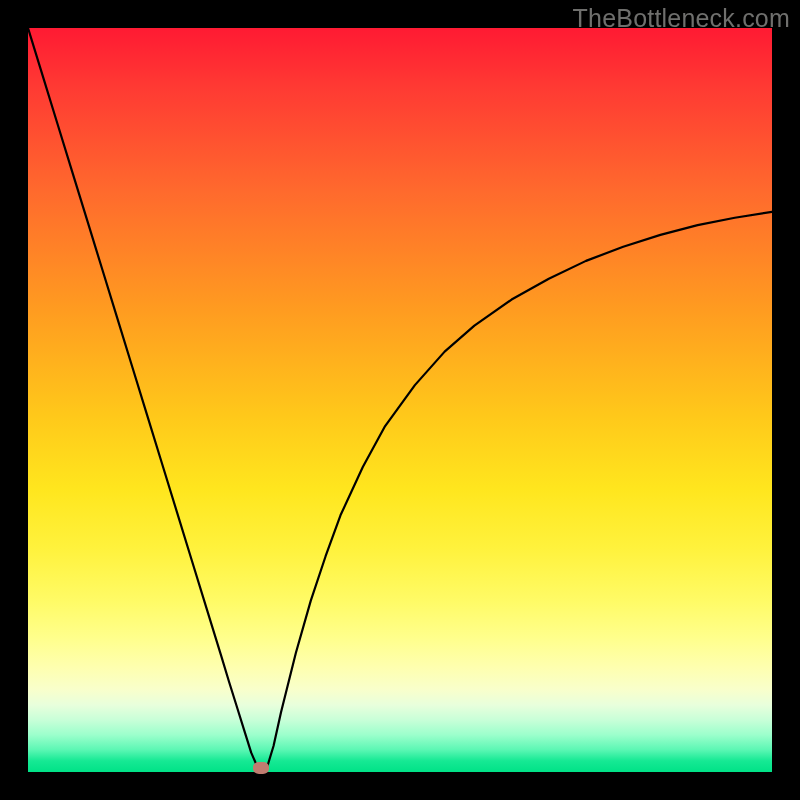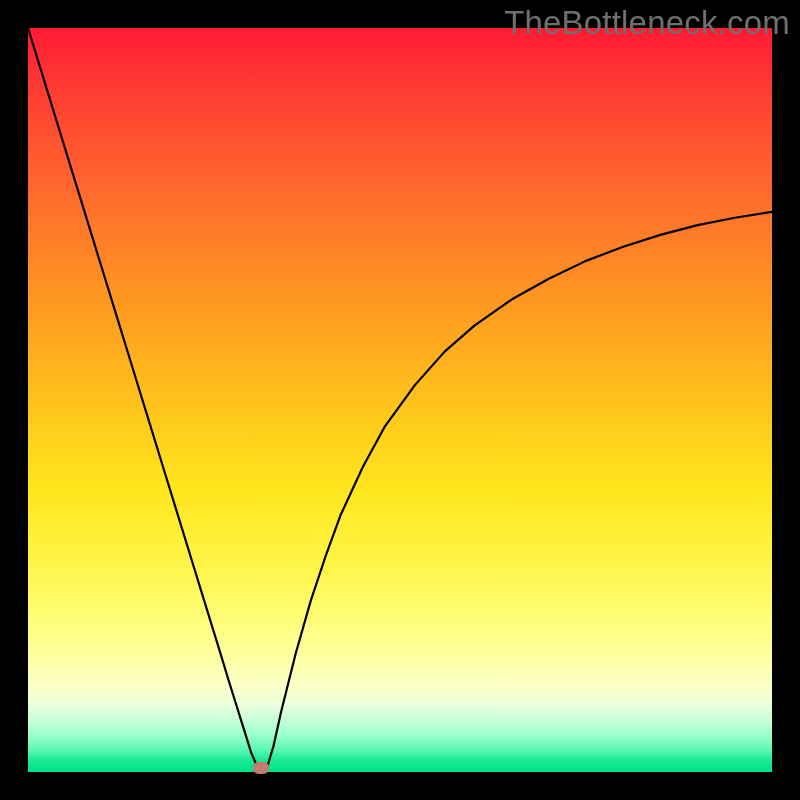--- a/index.html
+++ b/index.html
@@ -43,21 +43,21 @@
       #5cf7b4 97%,
       #16e994 98.5%,
       #00e287 100%
     );
   }
   .watermark {
     position: absolute;
     top: 4px;
     right: 10px;
     color: #6f6f6d;
-    font-size: 33px;
+    font-size: 25px;
     letter-spacing: 0.2px;
     z-index: 5;
   }
   svg.curve {
     position: absolute;
     left: 28px;
     top: 28px;
     width: 744px;
     height: 744px;
     z-index: 3;

